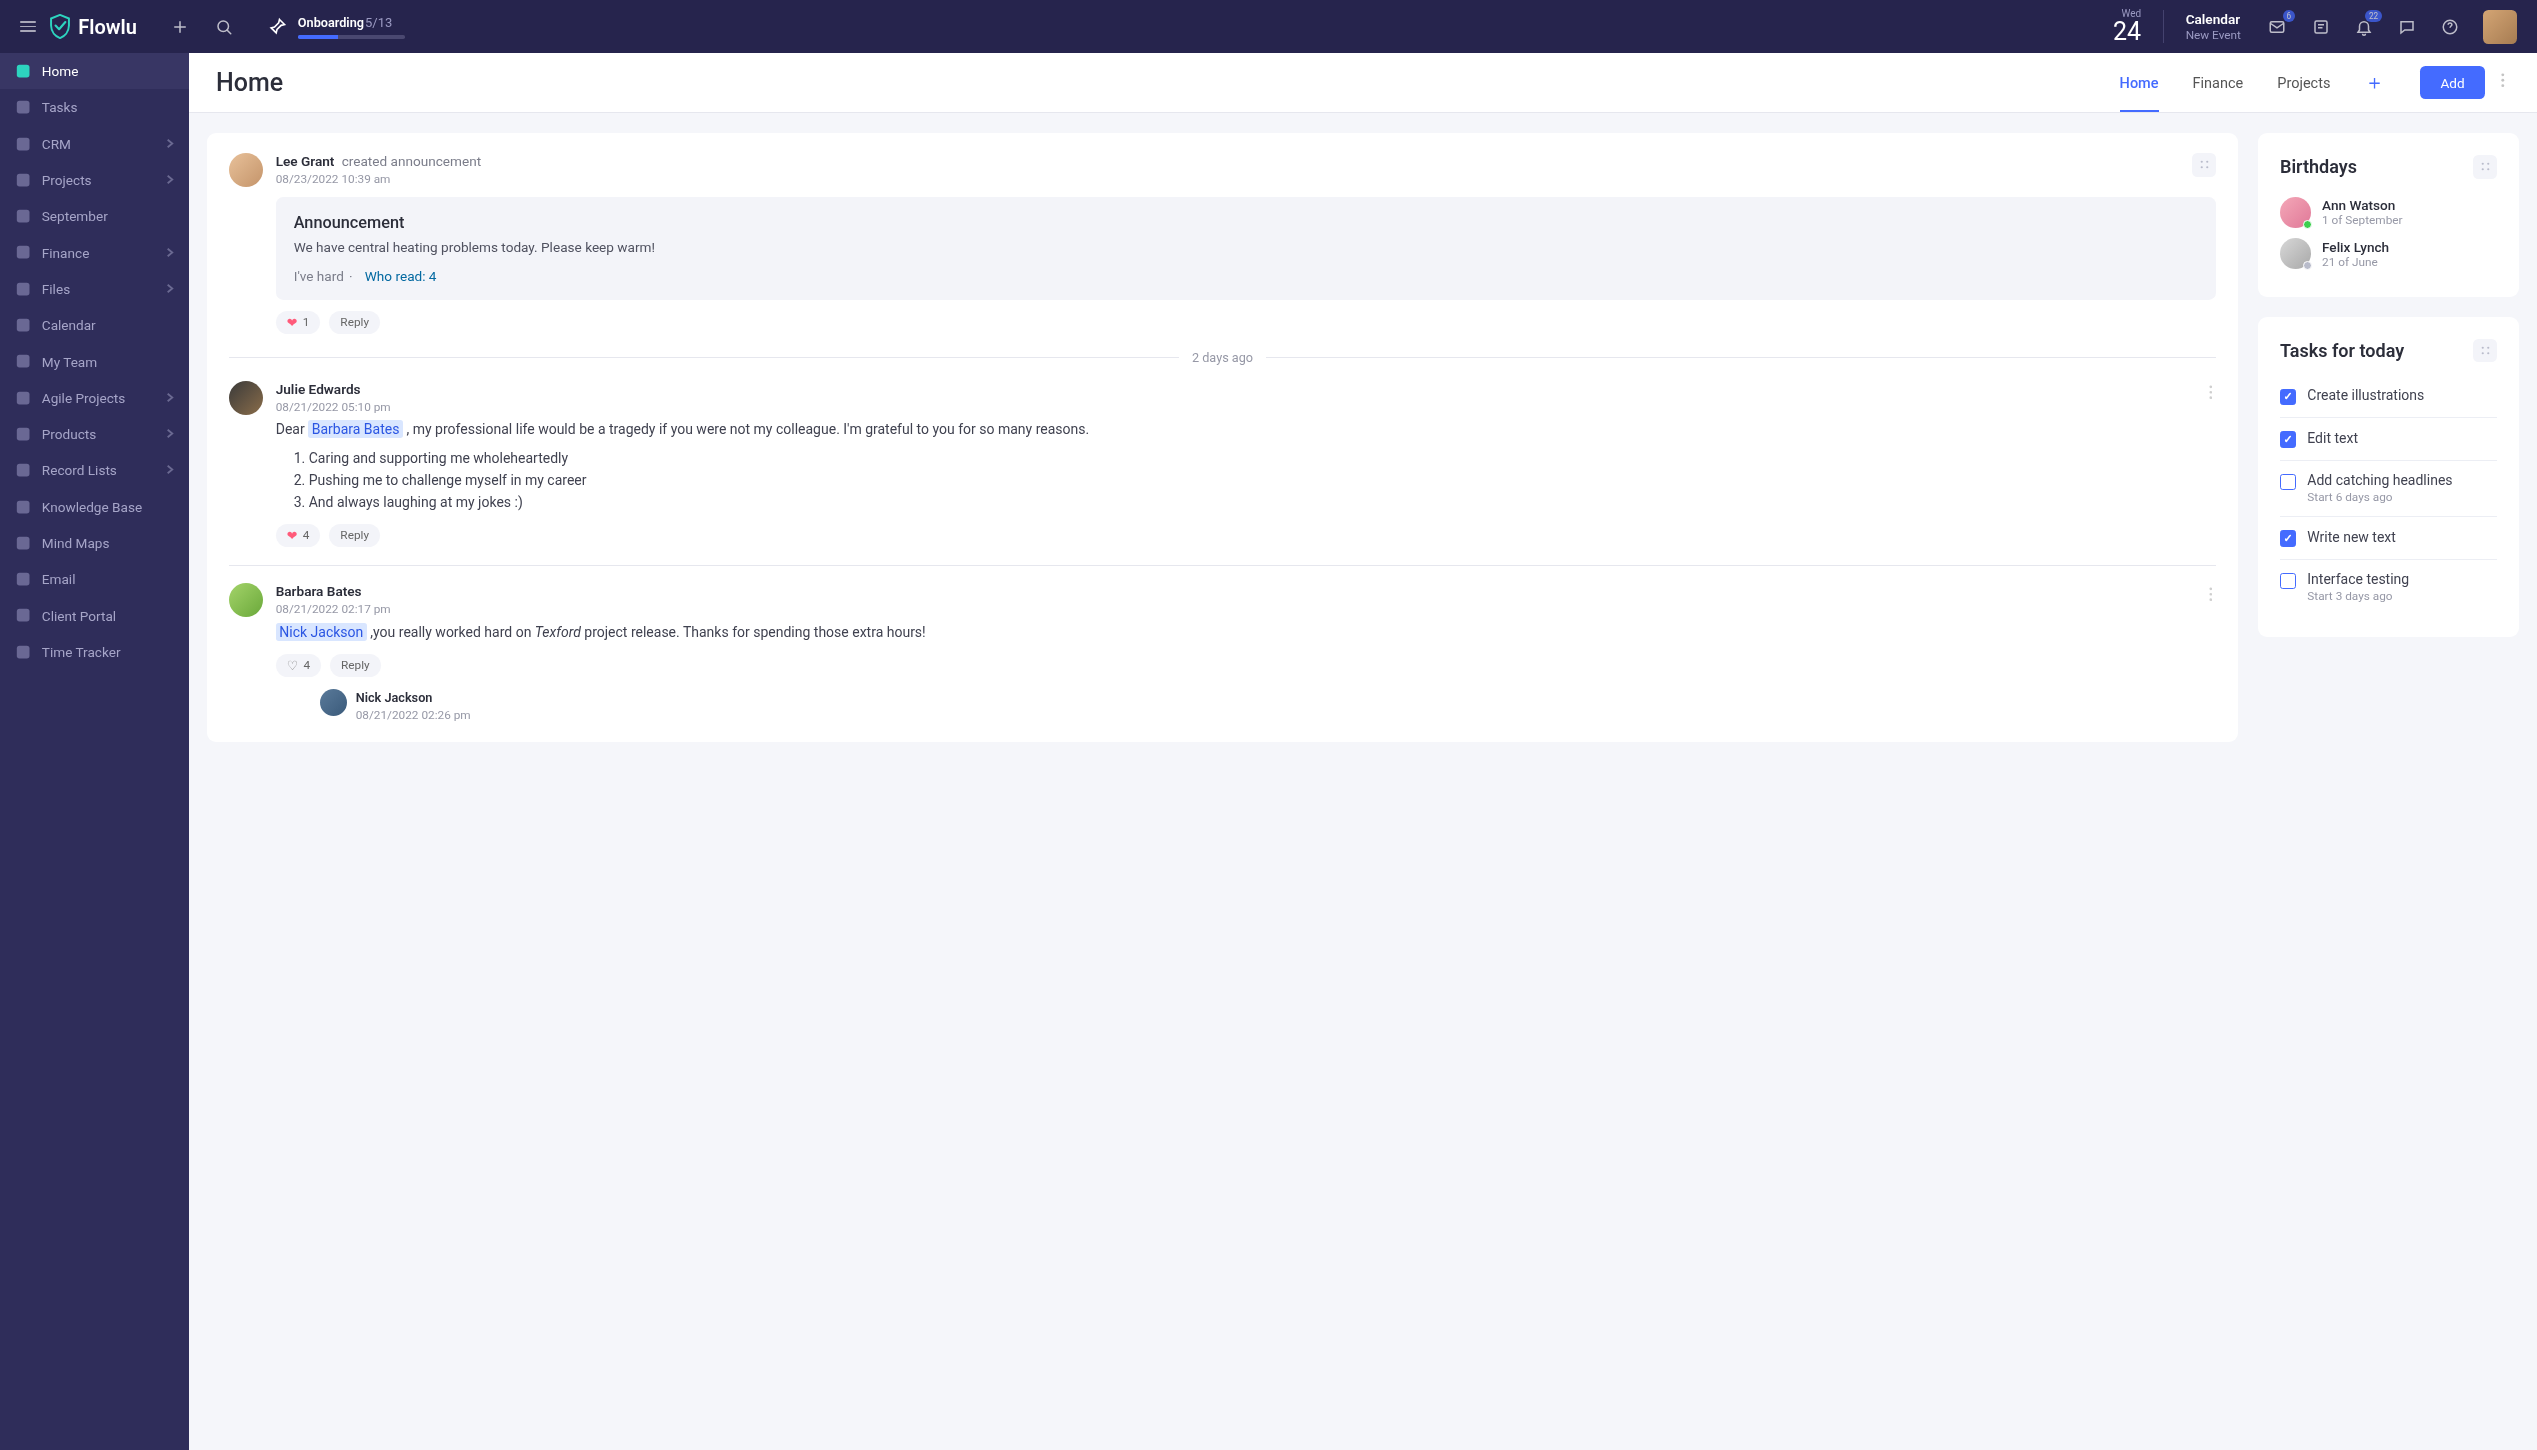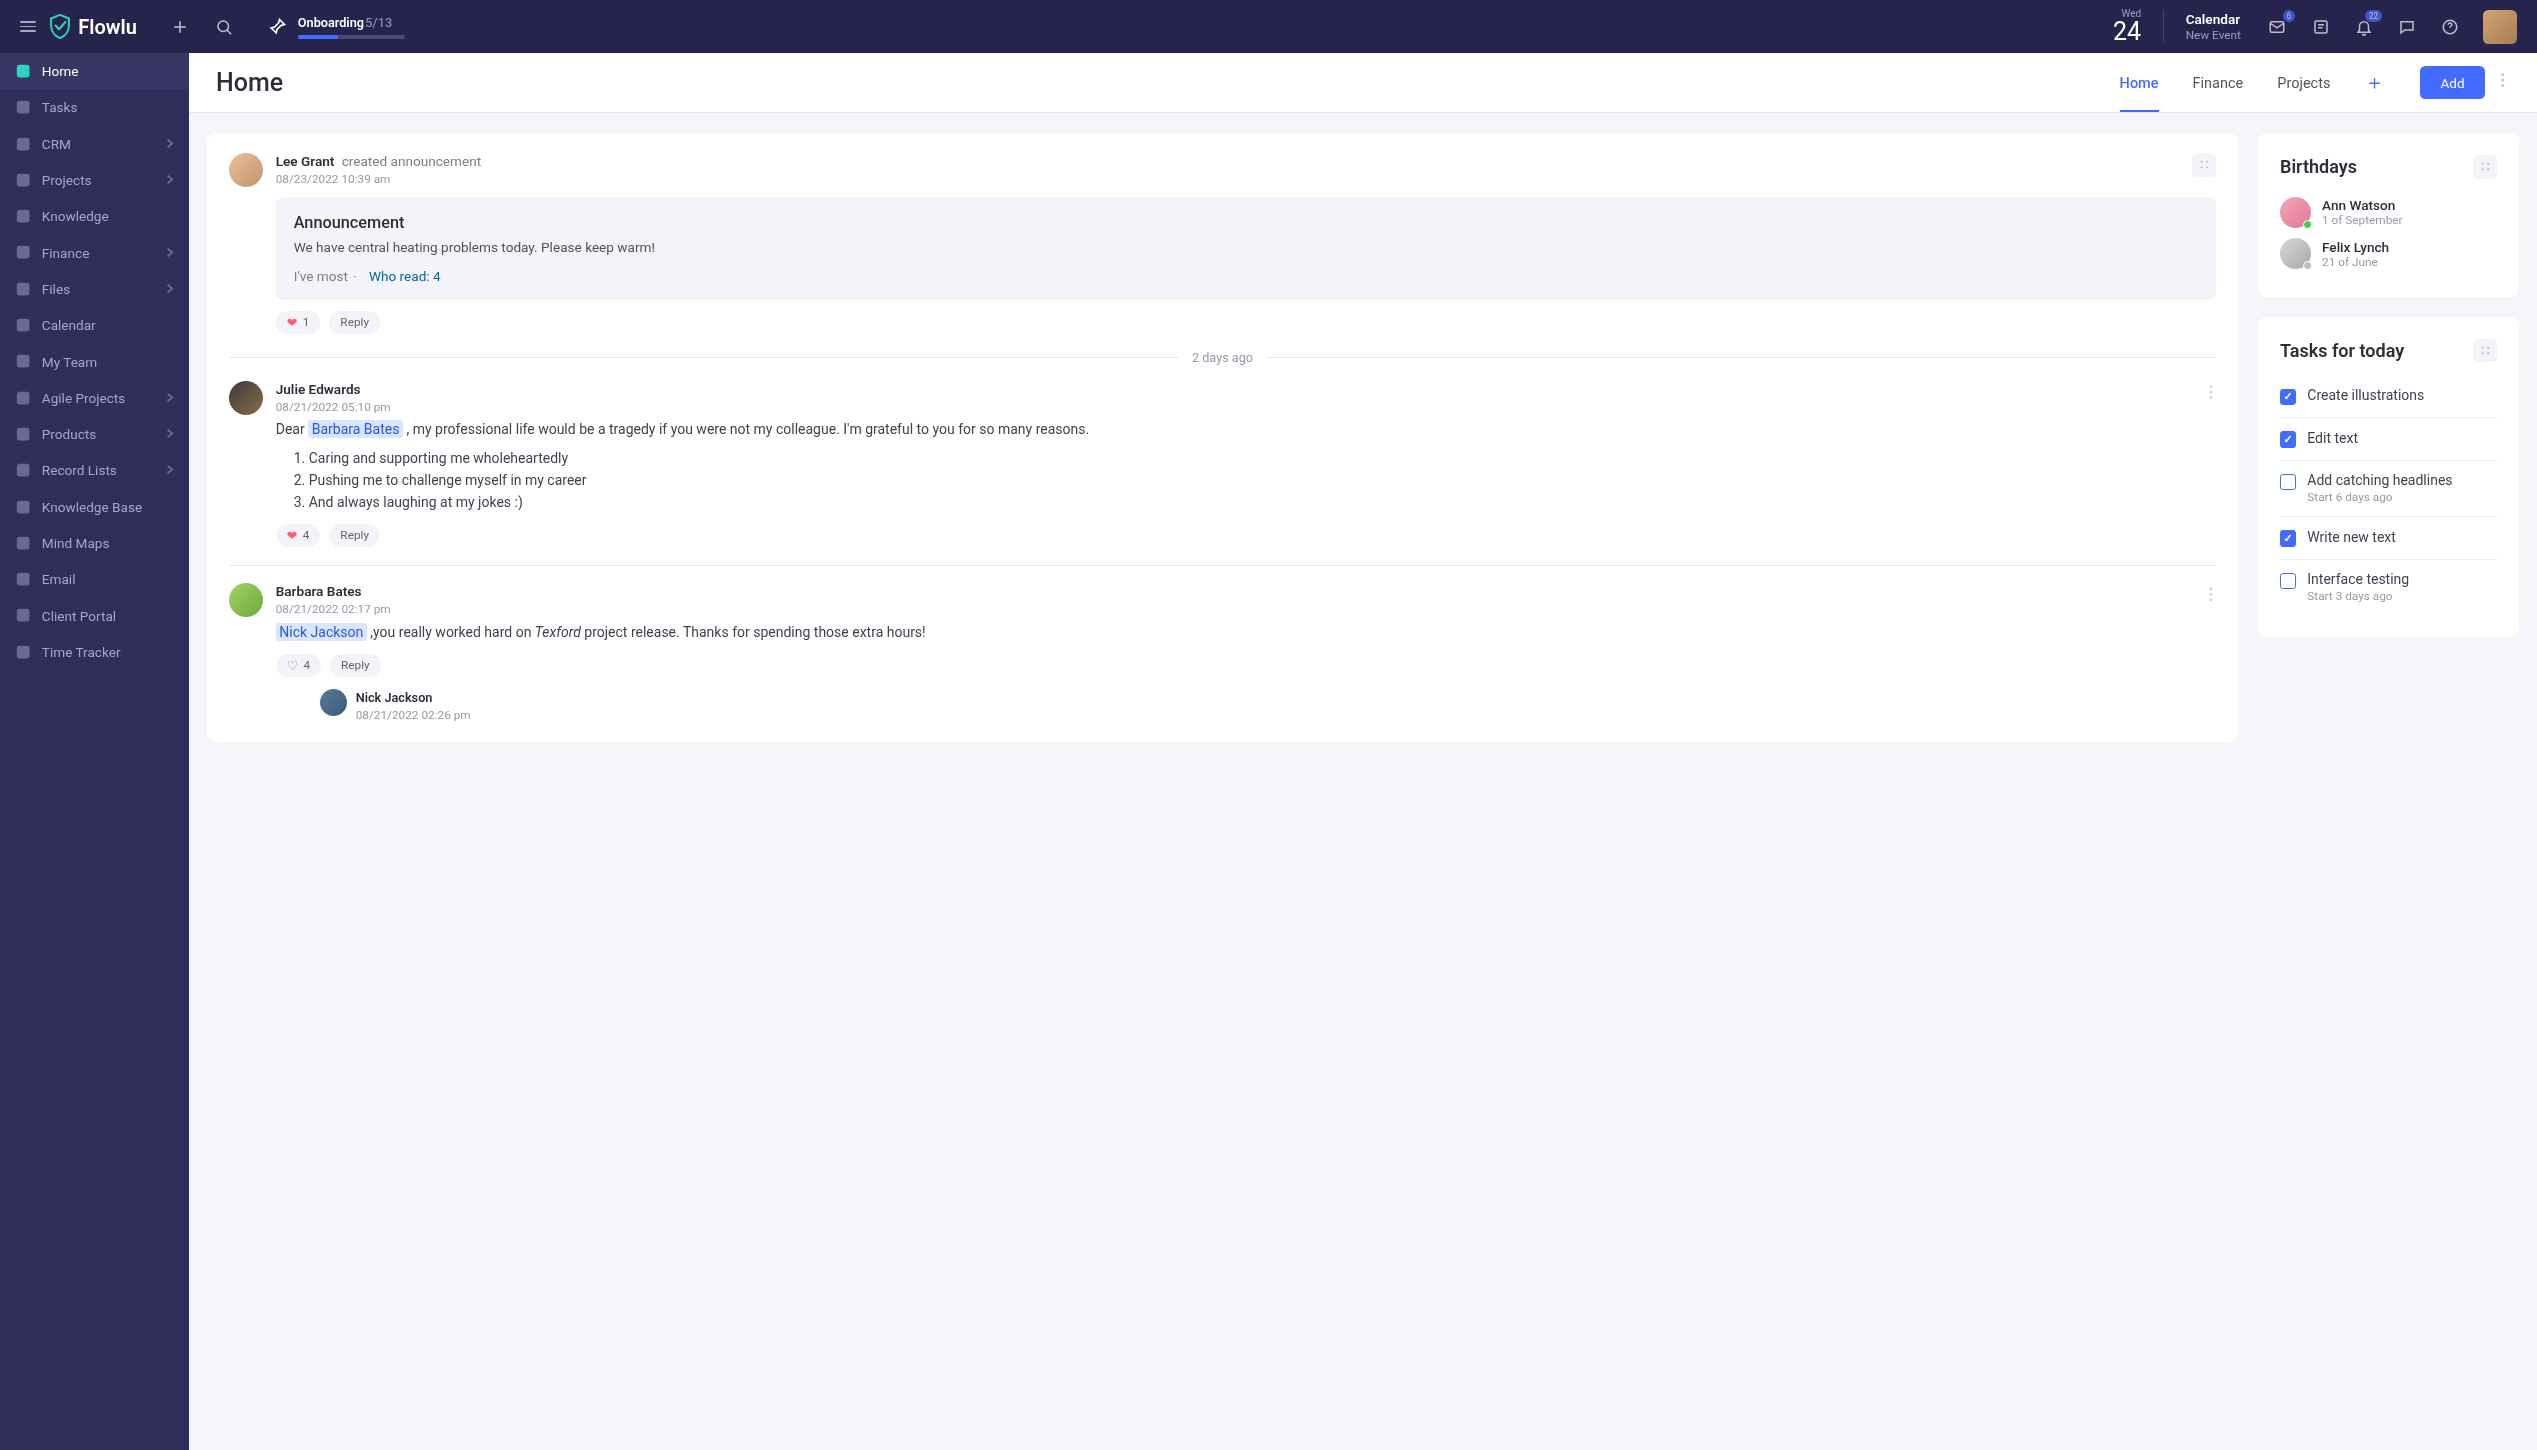--- a/index.html
+++ b/index.html
@@ -236,21 +236,21 @@
             </svg></span>
           <span>Projects</span>
           <span class="nav-chevron"><svg viewBox="0 0 12 12">
               <path d="M4 2l5 4-5 4"></path>
             </svg></span>
         </div>
         <div class="nav-item">
           <span class="nav-icon"><svg viewBox="0 0 18 18">
               <rect x="2" y="2" width="14" height="14" rx="3" fill="#6a6894" class="nav-icon-fill"></rect>
             </svg></span>
-          <span>Knowledge</span>
+          <span>September</span>
         </div>
         <div class="nav-item">
           <span class="nav-icon"><svg viewBox="0 0 18 18">
               <rect x="2" y="2" width="14" height="14" rx="3" fill="#6a6894" class="nav-icon-fill"></rect>
             </svg></span>
           <span>Finance</span>
           <span class="nav-chevron"><svg viewBox="0 0 12 12">
               <path d="M4 2l5 4-5 4"></path>
             </svg></span>
         </div>
@@ -370,21 +370,21 @@
                         <circle cx="9" cy="3" r="1.2"></circle>
                         <circle cx="3" cy="9" r="1.2"></circle>
                         <circle cx="9" cy="9" r="1.2"></circle>
                       </svg>
                     </div>
                 </div>
                 <div class="announce">
                   <div class="announce-title">Announcement</div>
                   <div class="announce-body">We have central heating problems today. Please keep warm!</div>
                   <div class="announce-foot">
-                    <span>I've most</span>
+                    <span>I've hard</span>
                     <span class="dot">·</span>
                     <a href="#">Who read: 4</a>
                   </div>
                 </div>
                 <div class="post-actions">
                   <div class="pill">
                       <span class="heart">❤</span>
                       <span>1</span>
                     </div>
                   <div class="pill">Reply</div>

